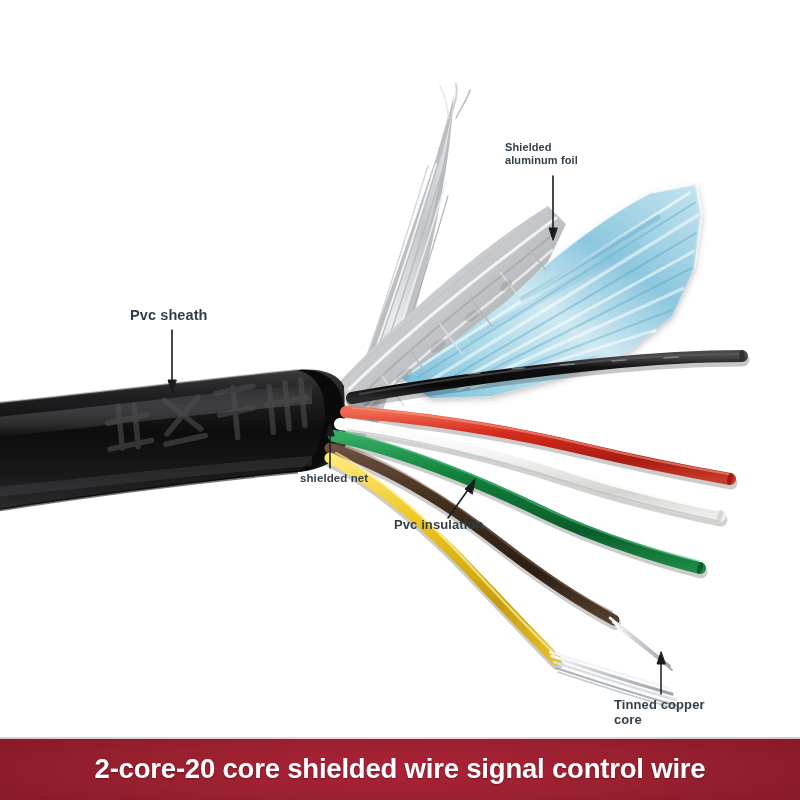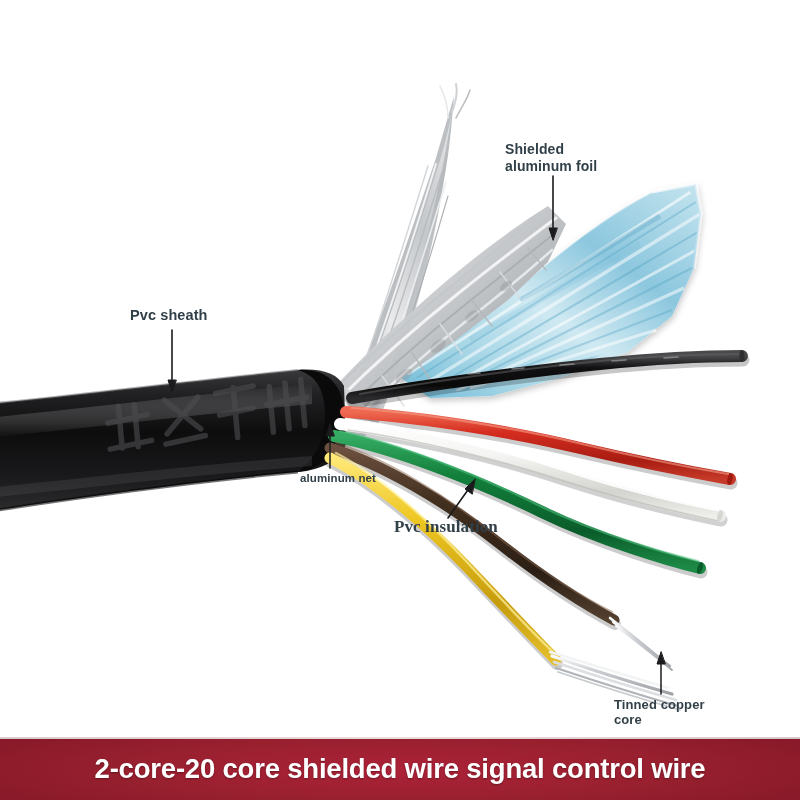--- a/index.html
+++ b/index.html
@@ -24,24 +24,24 @@
   
   .callout{
     position:absolute;
     color:#313f48;
     font-weight:bold;
     line-height:1.18;
     white-space:pre-line;
     letter-spacing:.1px;
     pointer-events:auto;
   }
-  .c-foil      {left:505px; top:141px; font-size:14px;}
+  .c-foil      {left:505px; top:141px; font-size:11px;}
   .c-sheath    {left:130px; top:307px; font-size:14.5px;text-align:center;}
   .c-net       {left:300px; top:472px; font-size:11.5px;}
-  .c-insul     {left:394px; top:517px; font-size:17px;font-family:Liberation Serif, serif;}
+  .c-insul     {left:394px; top:517px; font-size:13px;}
   .c-copper    {left:614px; top:697px; font-size:13px;}
 
   
   #banner{
     position:absolute;left:0;top:737px;width:800px;height:63px;
     background:
       radial-gradient(130% 190% at 50% 52%,
         #ad2238 0%,
         #98202f 26%,
         #7e1524 58%,
@@ -403,21 +403,21 @@
           <path d="M661,652 L657,664 L665,664 Z"></path>
         </g>
       </g>
     </svg>
 
     <div class="callout c-foil">Shielded
 aluminum foil</div>
 
     <div class="callout c-sheath">Pvc sheath</div>
 
-    <div class="callout c-net">aluminum net</div>
+    <div class="callout c-net">shielded net</div>
 
     <div class="callout c-insul">Pvc insulation</div>
 
     <div class="callout c-copper">Tinned copper
 core</div>
   </div>
 
   <div id="banner">
     <span id="banner-text">2-core-20 core shielded wire signal control wire</span>
   </div>

